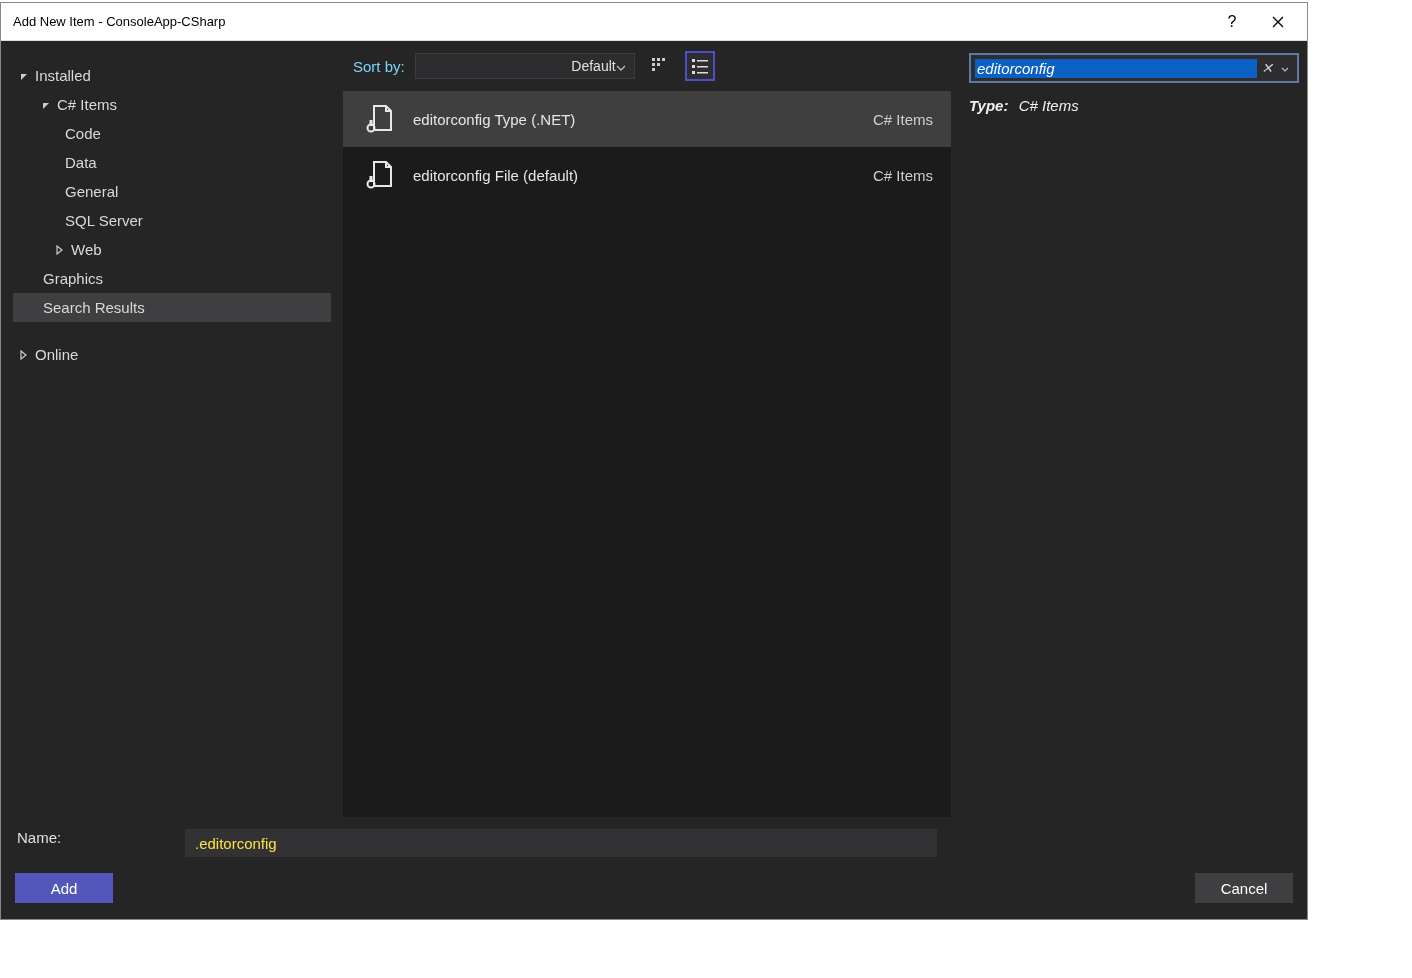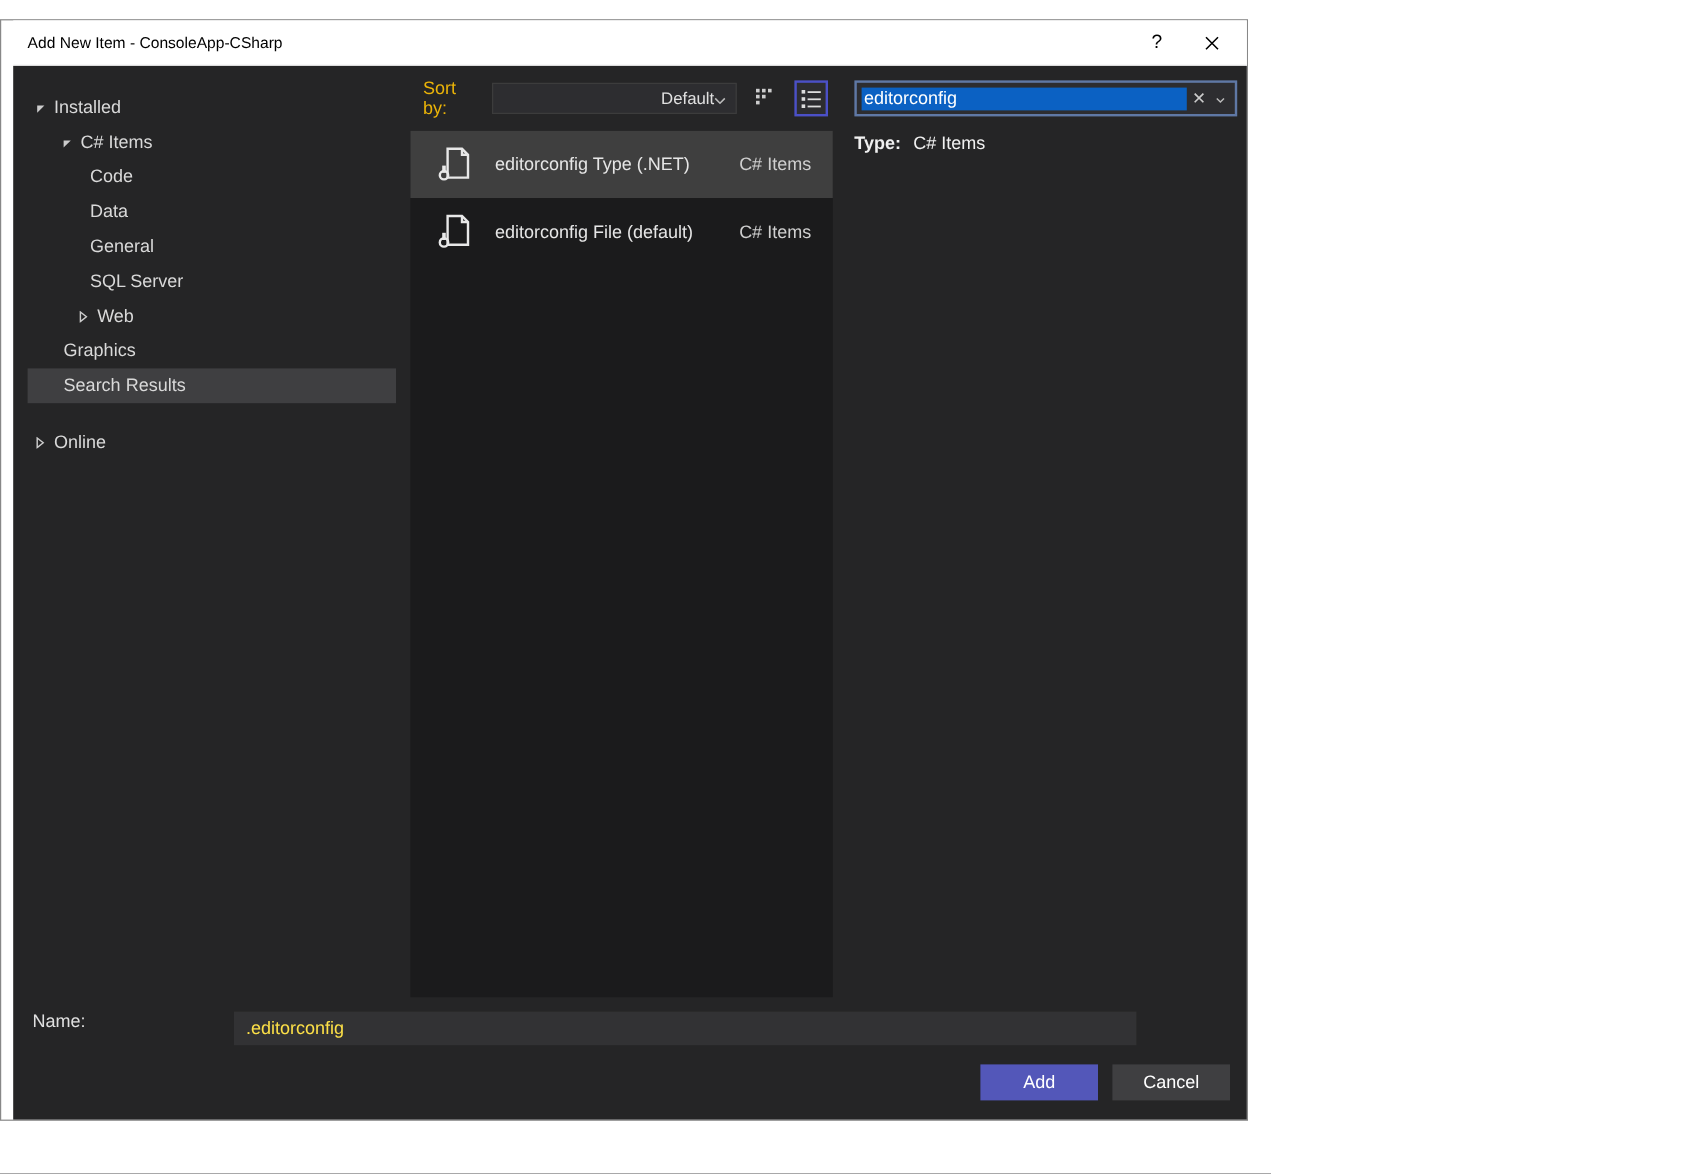--- a/index.html
+++ b/index.html
@@ -6,28 +6,28 @@
   body {
     font-family: "Segoe UI", Tahoma, sans-serif;
     font-size: 13px;
     color: #f0f0f0;
     background: #fff;
     width: 1412px;
     height: 978px;
     overflow: hidden;
   }
   .dialog {
-    width: 1040px;
+    width: 1308px;
     height: 918px;
     border: 1px solid #888;
     background: #fff;
     display: flex;
     flex-direction: column;
     position: absolute;
-    top: 16px; left: 0; padding-left: 10px;
+    top: 2px; left: 0;
   }
   .titlebar {
     height: 38px;
     background: #fff;
     color: #000;
     display: flex;
     align-items: center;
     padding: 0 6px 0 12px;
     font-size: 13px;
     border-bottom: 1px solid #ddd;
@@ -81,21 +81,21 @@
     flex-direction: column;
     padding-top: 10px;
   }
   .mid-toolbar {
     display: flex;
     align-items: center;
     gap: 10px;
     padding: 0 10px 10px 10px;
     font-size: 15px;
   }
-  .sort-label { color: #eab308; }
+  .sort-label { color: #7dd3fc; }
   .sort-select {
     background: #2d2d30;
     border: 1px solid #3c3c3c;
     height: 26px;
     width: 220px;
     display: flex; align-items: center; justify-content: flex-end;
     padding: 0 8px;
     color: #e0e0e0;
     font-size: 14px;
   }
@@ -131,20 +131,21 @@
     width: 34px; height: 34px;
     position: relative;
   }
   .template-icon svg { width: 34px; height: 34px; display:block; }
   
   .right {
     width: 350px;
     padding: 12px 8px 0 12px;
     display: flex;
     flex-direction: column;
+    font-style: italic;
   }
   .search-wrap {
     border: 2px solid #5f78a5;
     background: #2d2d30;
     height: 30px;
     display: flex; align-items: center;
     padding: 0 4px;
     margin-bottom: 14px;
   }
   .search-txt-selected {
@@ -180,21 +181,21 @@
     background: #323234;
     border: none;
     color: #fde047;
     font-size: 15px;
     padding: 0 10px;
     outline: none;
   }
   
   .btn-row {
     display: flex;
-    justify-content: flex-end;
+    justify-content: space-between;
     gap: 12px;
     padding: 8px 14px 16px 14px;
   }
   .btn {
     height: 30px;
     min-width: 98px;
     display: inline-flex; align-items: center; justify-content: center;
     font-size: 15px;
     color: #fff;
     border: none;

